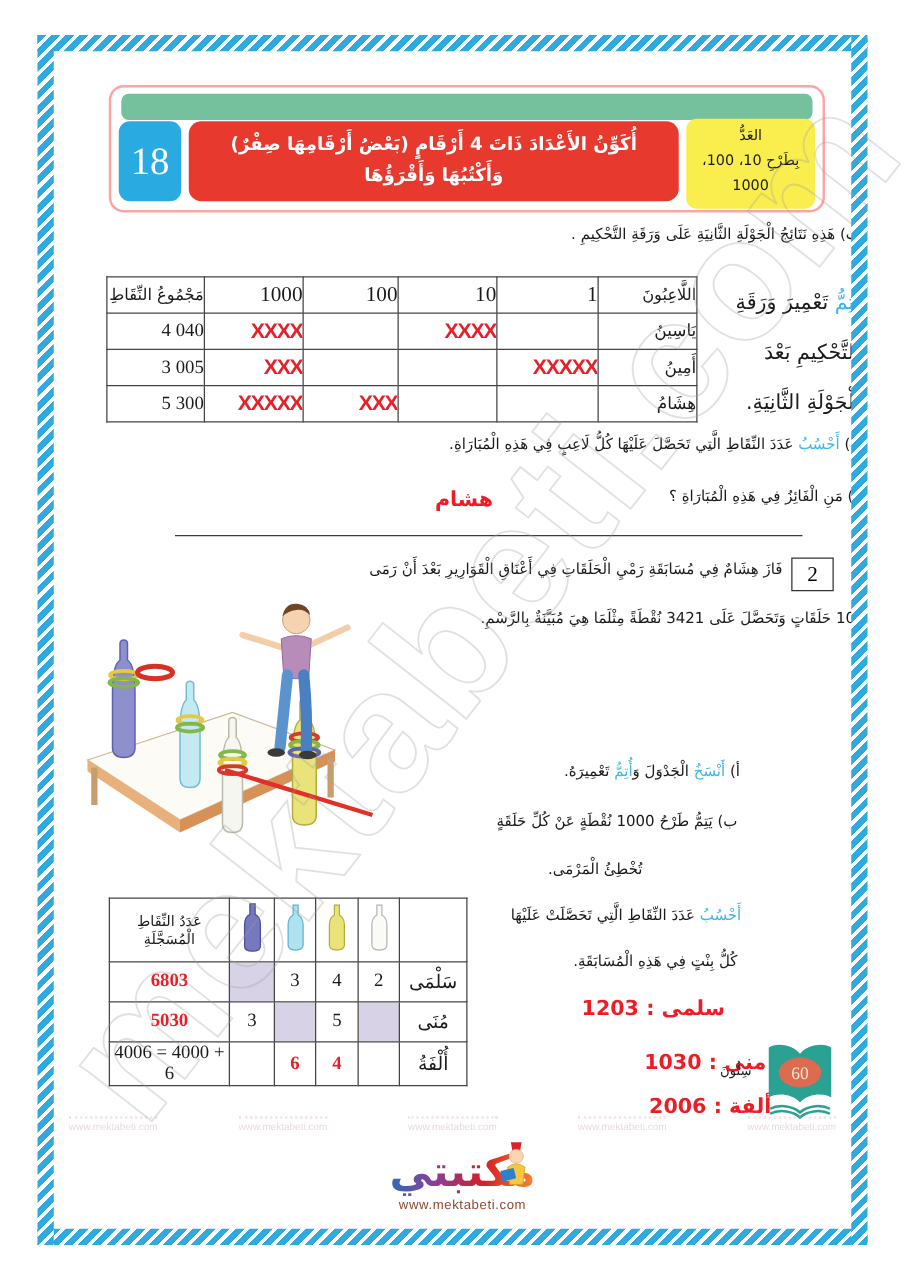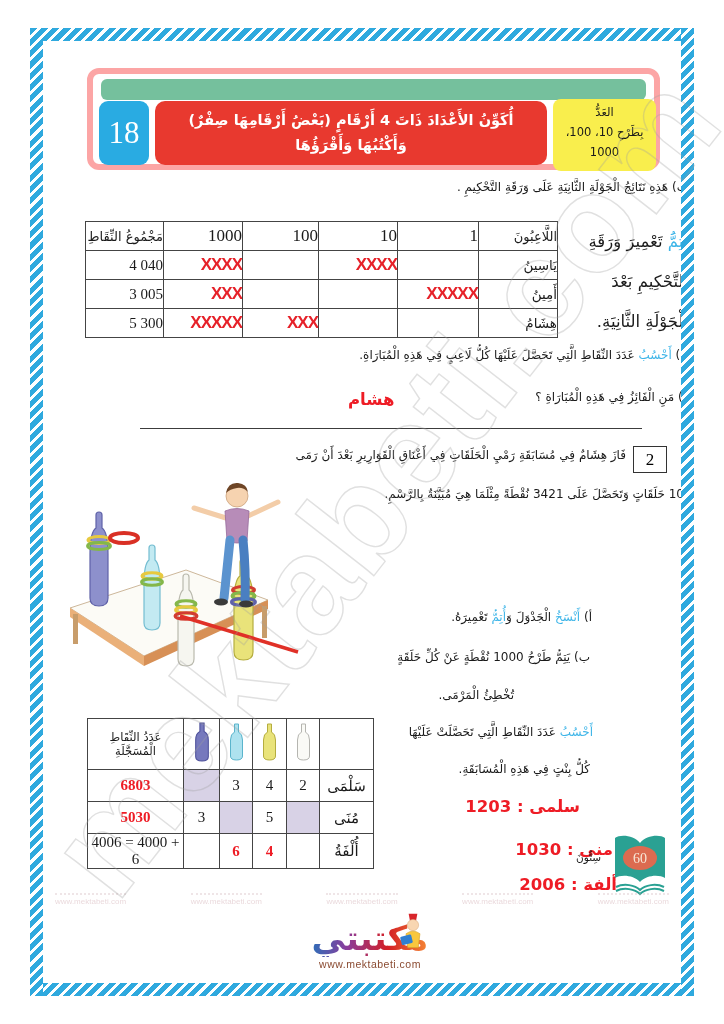--- a/index.html
+++ b/index.html
@@ -19,21 +19,21 @@
            letter-spacing:2px;color:rgba(150,150,150,0.14);pointer-events:none;user-select:none;}
   @supports (-webkit-text-stroke: 1px #000){
     .wm-diag{color:transparent;-webkit-text-stroke:1.4px rgba(160,160,160,0.32);}
   }
   .wm-strip{position:absolute;left:55px;top:893px;width:614px;display:flex;justify-content:space-between;
             z-index:1;opacity:0.28;color:#b2737e;font-size:8px;font-family:"Liberation Sans",sans-serif;}
   .wm-strip span{display:inline-block;border-top:2px dotted #c9a3aa;padding-top:2px;}
 
   
   .header-box{position:absolute;left:87px;top:68px;width:573px;height:102px;background:#fff;
-              border:6px solid #fca5a5;border-radius:12px;z-index:1;box-sizing:border-box;}
+              border:2px solid #fca5a5;border-radius:12px;z-index:1;box-sizing:border-box;}
   .green-bar{position:absolute;left:8px;top:5px;right:8px;height:21px;background:#75c09d;border-radius:6px;}
   .lesson-num{position:absolute;left:6px;top:27px;width:50px;height:64px;background:#29abe2;border-radius:9px;
               color:#fff;font-family:"Liberation Serif",serif;font-size:31px;display:flex;align-items:center;justify-content:center;}
   .title-bar{position:absolute;left:62px;top:27px;width:392px;height:64px;background:#e8392f;border-radius:10px;
              color:#fff;display:flex;align-items:center;justify-content:center;direction:rtl;
              font-size:14.5px;font-weight:bold;text-align:center;padding:0 8px;box-sizing:border-box;line-height:1.7;}
   .count-box{position:absolute;left:460px;top:25px;width:103px;height:72px;background:#f9ee4d;border-radius:8px;
              direction:rtl;text-align:center;font-size:11.5px;color:#1a1a1a;line-height:1.75;padding-top:3px;box-sizing:border-box;}
 
   .ar{direction:rtl;font-family:"DejaVu Sans",sans-serif;color:#1a1a1a;}

